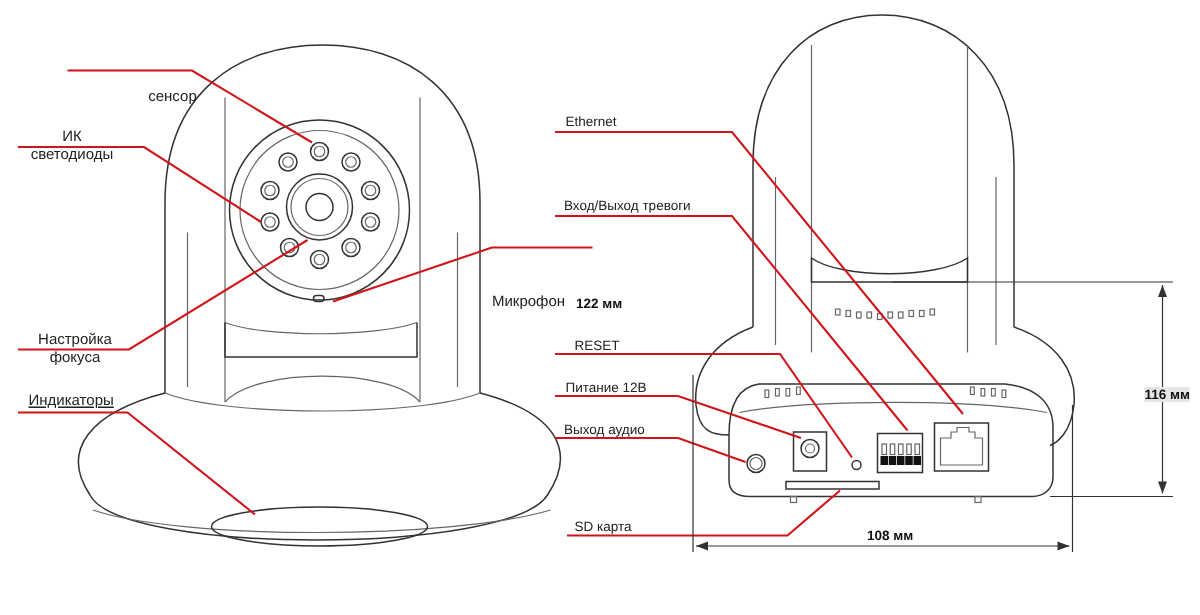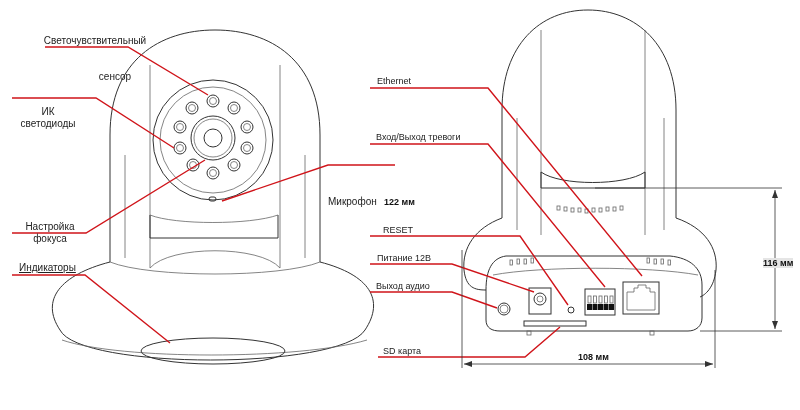--- a/index.html
+++ b/index.html
@@ -180,24 +180,23 @@
     <path class="dimline" d="M775,190 L775,329"></path>
     <path d="M775,190 L772,198 L778,198 Z M775,329 L772,321 L778,321 Z" fill="#333"></path>
     <path class="dimline" d="M462,250 L462,368"></path>
     <path class="dimline" d="M715,270 L715,368"></path>
     <path class="dimline" d="M464,364 L713,364"></path>
     <path d="M464,364 L472,361 L472,367 Z M713,364 L705,361 L705,367 Z" fill="#333"></path>
   </g>
 </svg>
 
 <div class="lbl" style="left:40px; top:35px; width:110px;">
-  <div>Светочувствительный</div>
   <div style="padding-left:40px;margin-top:24px;">сенсор</div>
 </div>
-<div class="lbl" style="left:18px; top:86px; width:60px;margin-top:20px;">
+<div class="lbl" style="left:18px; top:86px; width:60px;">
   <div>ИК</div>
   <div>светодиоды</div>
 </div>
 <div class="lbl left" style="left:328px; top:152px;margin-top:44px;">
   <div>Микрофон</div>
 </div>
 <div class="lbl" style="left:20px; top:221px; width:60px;">
   <div>Настройка</div>
   <div>фокуса</div>
 </div>

